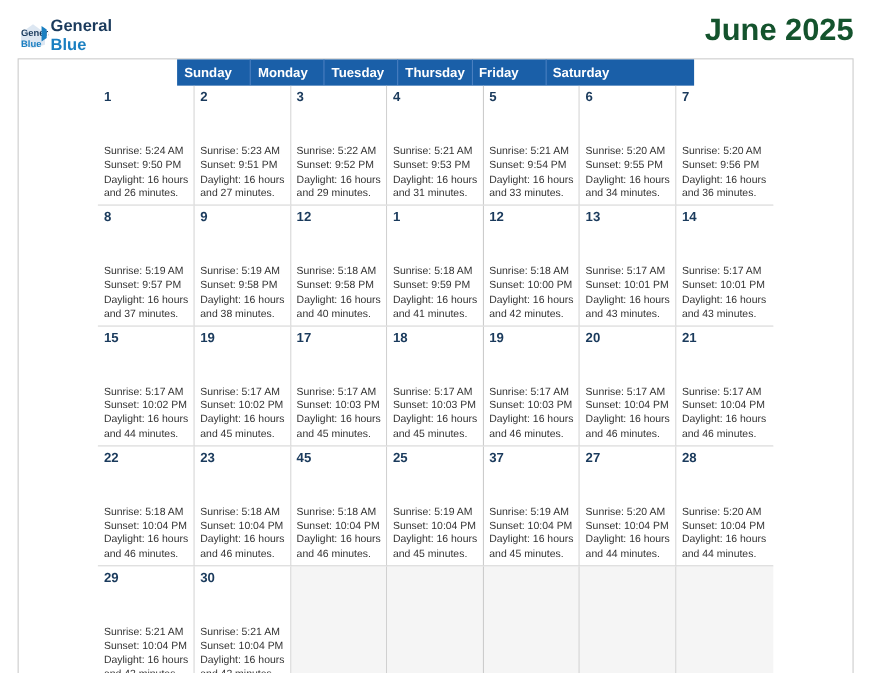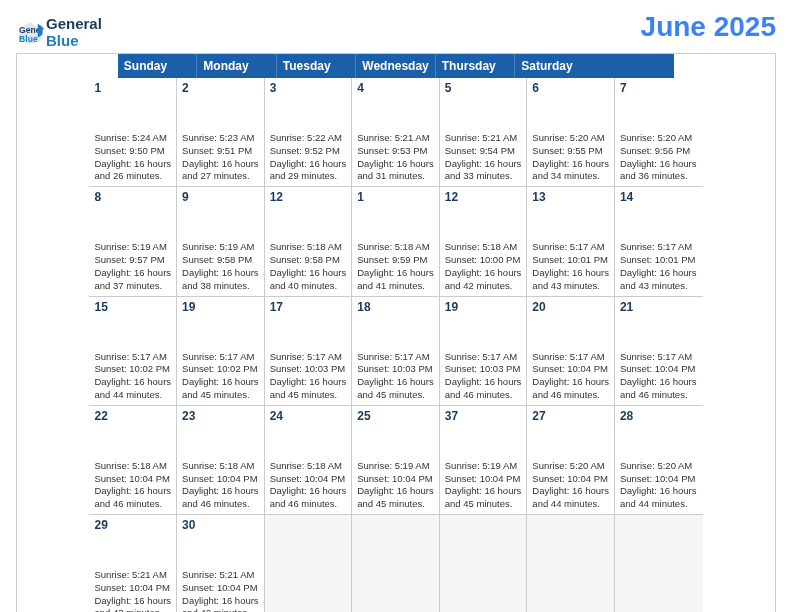--- a/index.html
+++ b/index.html
@@ -34,21 +34,21 @@
       width: 28px;
       height: 28px;
       margin-right: 2px;
     }
     .title-block {
       text-align: right;
     }
     .month-title {
       font-size: 28px;
       font-weight: bold;
-      color: #3b82f6;
+      color: #14532d;
       line-height: 1.1;
     }
     .location-title {
       font-size: 14px;
       color: #333;
     }
     .calendar {
       flex: 1;
       display: flex;
       flex-direction: column;
@@ -126,22 +126,22 @@
     <div class="title-block">
       <div class="month-title">June 2025</div>
     </div>
   </div>
 
   <div class="calendar">
     <div class="cal-header">
       <div class="cal-header-cell">Sunday</div>
       <div class="cal-header-cell">Monday</div>
       <div class="cal-header-cell">Tuesday</div>
-      <div class="cal-header-cell">Wednesday</div>
       <div class="cal-header-cell">Thursday</div>
+      <div class="cal-header-cell">Friday</div>
       <div class="cal-header-cell">Saturday</div>
     </div>
     <div class="cal-body">
 
       <div class="cal-row">
         <div class="cal-cell">
           <span class="day-num">1</span>
           <div class="day-info">Sunrise: 5:24 AM<br>Sunset: 9:50 PM<br>Daylight: 16 hours<br>and 26 minutes.</div>
         </div>
         <div class="cal-cell">
@@ -235,21 +235,21 @@
       <div class="cal-row">
         <div class="cal-cell">
           <span class="day-num">22</span>
           <div class="day-info">Sunrise: 5:18 AM<br>Sunset: 10:04 PM<br>Daylight: 16 hours<br>and 46 minutes.</div>
         </div>
         <div class="cal-cell">
           <span class="day-num">23</span>
           <div class="day-info">Sunrise: 5:18 AM<br>Sunset: 10:04 PM<br>Daylight: 16 hours<br>and 46 minutes.</div>
         </div>
         <div class="cal-cell">
-          <span class="day-num">24</span>
+          <span class="day-num">45</span>
           <div class="day-info">Sunrise: 5:18 AM<br>Sunset: 10:04 PM<br>Daylight: 16 hours<br>and 46 minutes.</div>
         </div>
         <div class="cal-cell">
           <span class="day-num">25</span>
           <div class="day-info">Sunrise: 5:19 AM<br>Sunset: 10:04 PM<br>Daylight: 16 hours<br>and 45 minutes.</div>
         </div>
         <div class="cal-cell">
           <span class="day-num">37</span>
           <div class="day-info">Sunrise: 5:19 AM<br>Sunset: 10:04 PM<br>Daylight: 16 hours<br>and 45 minutes.</div>
         </div>

